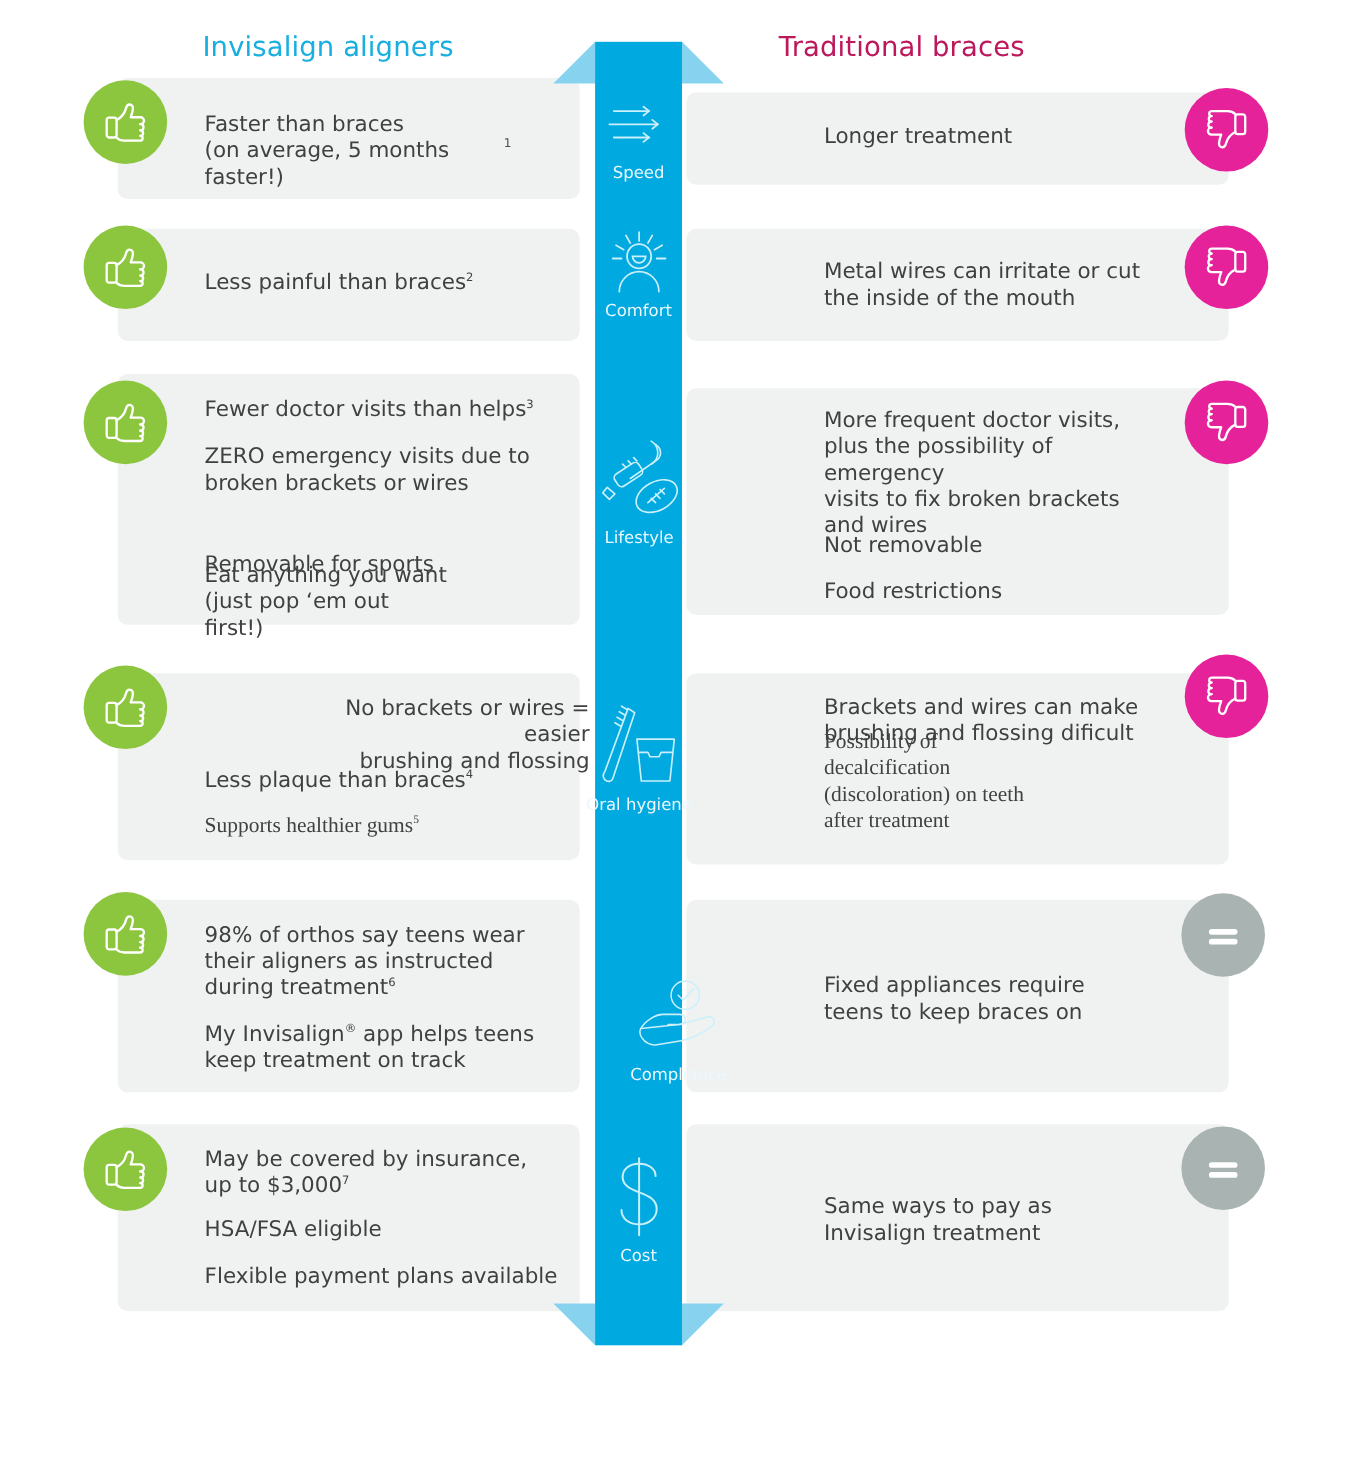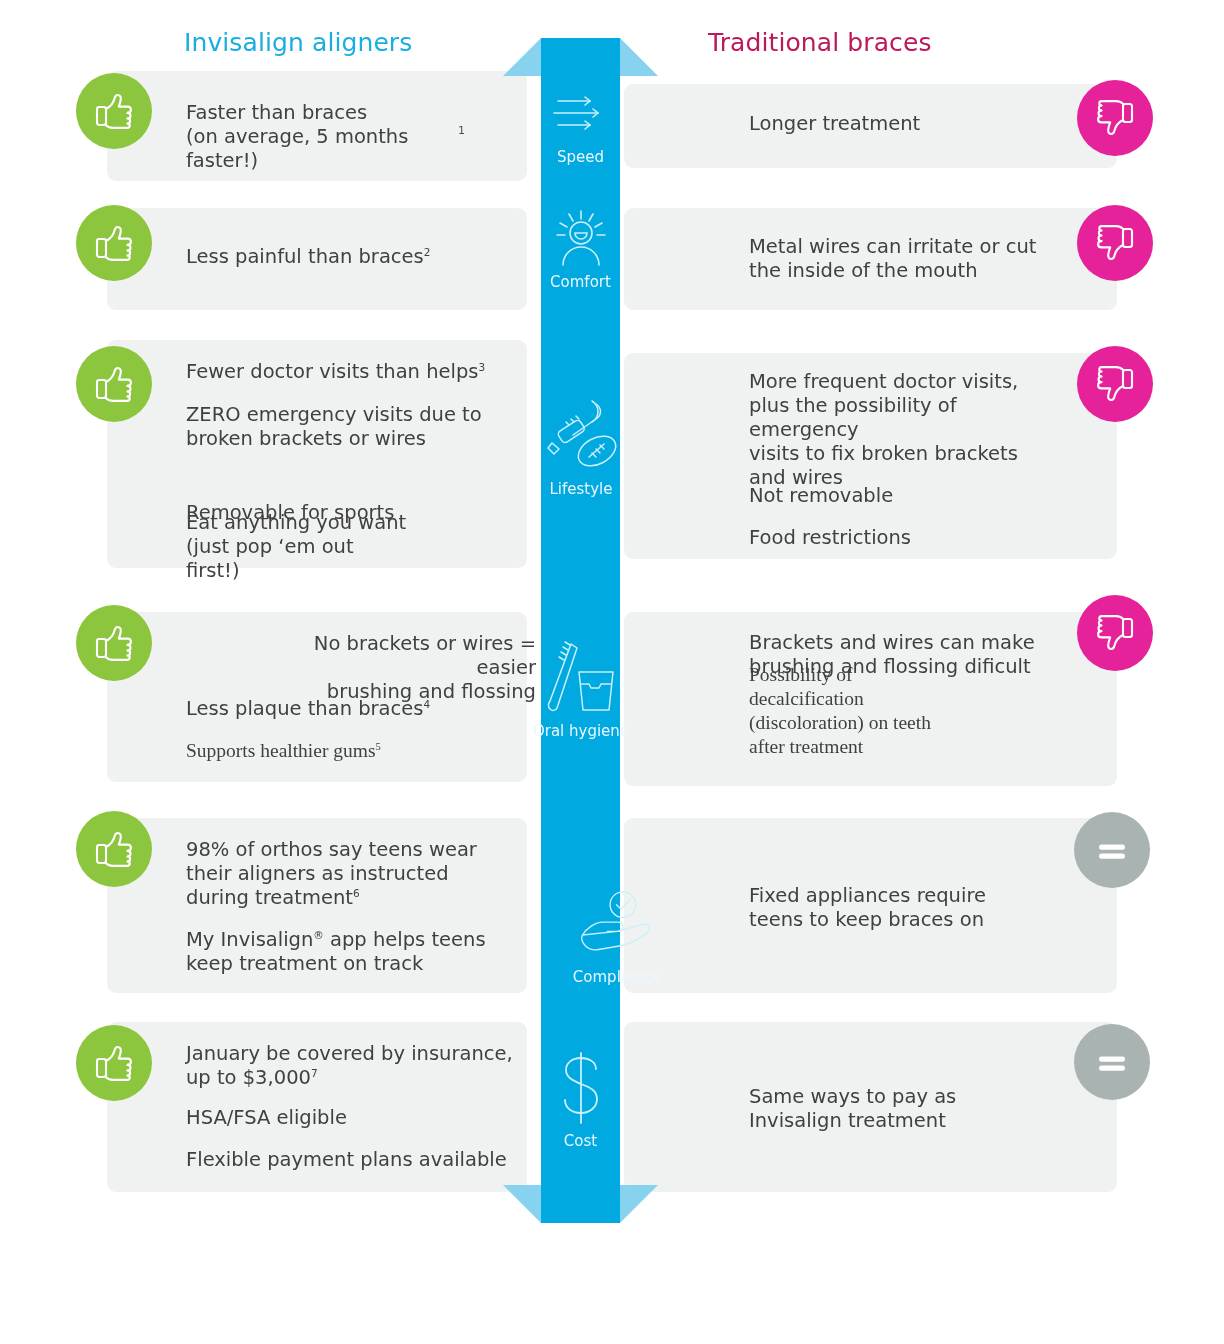--- a/index.html
+++ b/index.html
@@ -204,21 +204,21 @@
 brushing and flossing</span></div>
  <div class="txt txt-left" style="top:697px;"><span>Less plaque than braces</span><sup>4</sup></div>
  <div class="txt txt-left" style="top:739px;font-family:Liberation Serif, serif;"><span>Supports healthier gums</span><sup>5</sup></div>
 
  <div class="txt txt-left" style="top:838px;"><span>98% of orthos say teens wear
 their aligners as instructed
 during treatment</span><sup>6</sup></div>
  <div class="txt txt-left" style="top:928px;"><span>My Invisalign<sup>®</sup> app helps teens
 keep treatment on track</span></div>
 
- <div class="txt txt-left" style="top:1042px;"><span>January be covered by insurance,
+ <div class="txt txt-left" style="top:1042px;"><span>May be covered by insurance,
 up to $3,000</span><sup>7</sup></div>
  <div class="txt txt-left" style="top:1106px;"><span>HSA/FSA eligible</span></div>
  <div class="txt txt-left" style="top:1148px; width:380px;"><span>Flexible payment plans available</span></div>
 
  <div class="txt txt-right" style="top:112px;"><span>Longer treatment</span></div>
  <div class="txt txt-right" style="top:235px;"><span>Metal wires can irritate or cut
 the inside of the mouth</span></div>
 
  <div class="txt txt-right" style="top:370px;"><span>More frequent doctor visits,
 plus the possibility of

